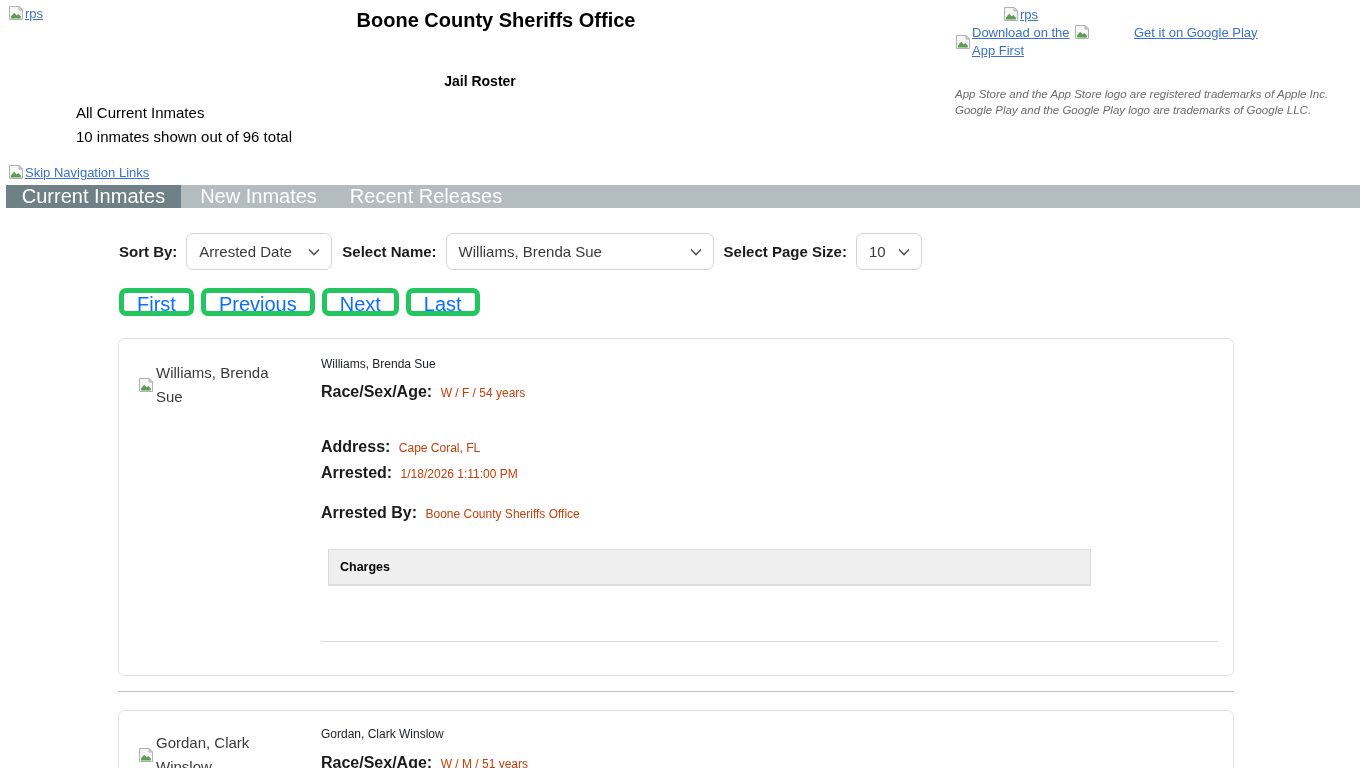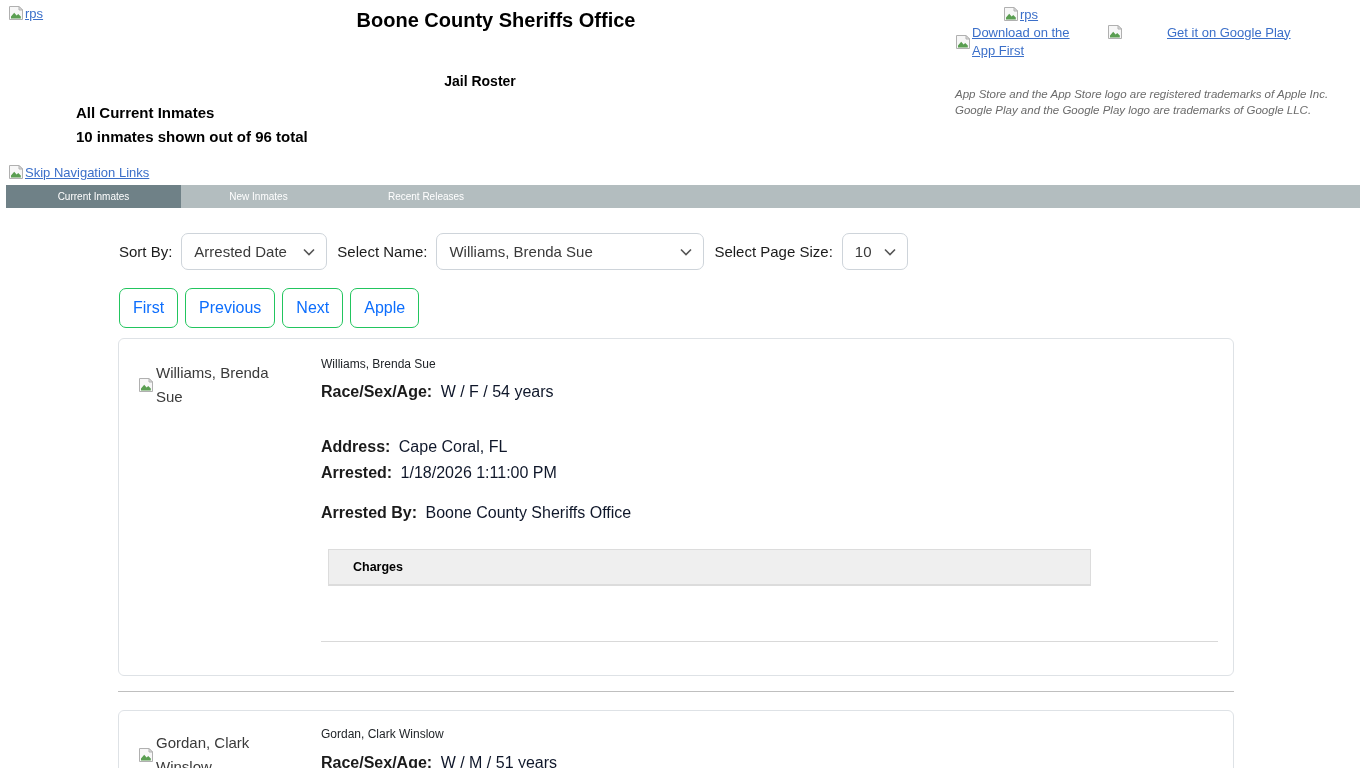--- a/index.html
+++ b/index.html
@@ -12,72 +12,72 @@
   .broken svg { flex: 0 0 auto; }
 
   
   .logo-left { position: absolute; left: 8px; top: 5px; }
   .main-title { position: absolute; left: 0; top: 9px; width: 992px; text-align: center;
                 font-size: 20px; font-weight: bold; }
   .subtitle   { position: absolute; left: 0; top: 41px; width: 960px; text-align: center;
                 font-size: 14px; font-weight: bold; margin-top: 32px; }
   .right-rps  { position: absolute; left: 1003px; top: 6px; }
   .appstore-link { position: absolute; left: 955px; top: 24px; width: 138px; line-height: 18px; }
-  .gplay-link { position: absolute; left: 1107px; top: 24px; gap: 44px; }
+  .gplay-link { position: absolute; left: 1074px; top: 24px; gap: 44px; }
   .trademark  { position: absolute; left: 955px; top: 86px; font-style: italic;
                 color: #6b6b6b; font-size: 11.5px; line-height: 16px; }
 
-  .summary { position: absolute; left: 76px; top: 101px; font-size: 15px; font-weight: bold; line-height: 24px; }
+  .summary { position: absolute; left: 76px; top: 101px; font-size: 15px; font-weight: normal; line-height: 24px; }
 
   .skip-link { position: absolute; left: 8px; top: 164px; }
 
   
   .tabbar { position: absolute; left: 6px; top: 185px; width: 1354px; height: 23px;
             background: #b3bdbf; display: flex; }
-  .tab { height: 23px; line-height: 23px; text-align: center; color: #fff; font-size: 10px;
+  .tab { height: 23px; line-height: 23px; text-align: center; color: #fff; font-size: 20px;
          cursor: pointer; }
   .tab.t1 { width: 175px; }
   .tab.t2 { width: 155px; }
   .tab.t3 { width: 180px; text-align: center; }
   .tab.active { background: #6f8187; }
 
   
   .controls { position: absolute; left: 119px; top: 233px; display: flex; align-items: center; }
-  .ctl-label { font-size: 15px; font-weight: normal; color: #1b1b1b; margin-right: 9px; }
+  .ctl-label { font-size: 15px; font-weight: bold; color: #1b1b1b; margin-right: 9px; }
   .selectbox { height: 37px; border: 1px solid #ced4da; border-radius: 7px; background: #fff;
                display: flex; align-items: center; justify-content: space-between;
                padding: 0 11px 0 12px; font-size: 15px; color: #3a3a3a; cursor: pointer; }
   .selectbox .chev { margin-left: 10px; }
   .sel-sort { width: 146px; margin-right: 10px; }
   .sel-name { width: 268px; margin-right: 10px; }
   .sel-size { width: 66px; }
 
   
   .pager { position: absolute; left: 119px; top: 288px; display: flex; gap: 7px; }
-  .pager-btn { height: 40px; padding: 0 13px; background: #fff; border: 1px solid #22c55e;
-               border-radius: 7px; color: #0d6efd; font-size: 16px; cursor: pointer;
+  .pager-btn { height: 28px; padding: 0 13px; background: #fff; border: 5px solid #22c55e;
+               border-radius: 7px; color: #0d6efd; font-size: 20px; cursor: pointer;
                font-family: "Liberation Sans", sans-serif; }
 
   
   .card { position: absolute; left: 118px; width: 1116px; background: #fff;
           border: 1px solid #dee2e6; border-radius: 6px; }
   .card1 { top: 338px; height: 338px; }
   .card2 { top: 710px; height: 140px; }
   .photo-alt { position: absolute; left: 19px; top: 22px; width: 160px; font-size: 15px;
                color: #3a3a3a; line-height: 24px; }
   .photo-alt svg { vertical-align: -2px; margin-right: 1px; }
   .inmate-name { position: absolute; left: 202px; font-size: 12px; color: #212529; }
   .info-row { position: absolute; left: 202px; white-space: nowrap; }
   .info-row .lbl { font-size: 16px; font-weight: bold; color: #1b1b1b; }
-  .info-row .val { font-size: 16px; color: #0f172a; margin-left: 4px; }
+  .info-row .val { font-size: 12px; color: #c2410c; margin-left: 4px; }
 
   .charges-table { position: absolute; left: 209px; top: 210px; width: 763px;
                    border: 1px solid #dcdcdc; font-size: 12.5px; }
   .charges-head { height: 35px; line-height: 35px; background: #efefef; font-weight: bold;
-                  padding-left: 24px; border-bottom: 1px solid #dcdcdc; }
+                  padding-left: 11px; border-bottom: 1px solid #dcdcdc; }
   .charges-row { height: 35px; line-height: 35px; background: #fff; padding-left: 14px; }
 
   .card-hr { position: absolute; left: 202px; top: 302px; width: 897px; height: 0;
              border-top: 1px solid #d9d9d9; }
   .between-hr { position: absolute; left: 118px; top: 691px; width: 1116px; height: 0;
                 border-top: 1px solid #bfbfbf; }
 </style>
 </head>
 <body>
 
@@ -168,21 +168,21 @@
       <svg class="chev" width="12" height="8" viewBox="0 0 12 8">
           <path d="M1 1.5 l5 5 5-5" fill="none" stroke="#555" stroke-width="1.6"></path>
         </svg>
     </div>
   </div>
 
   <div class="pager">
     <button class="pager-btn">First</button>
     <button class="pager-btn">Previous</button>
     <button class="pager-btn">Next</button>
-    <button class="pager-btn">Apple</button>
+    <button class="pager-btn">Last</button>
   </div>
 
   <div class="card card1">
     <span class="photo-alt broken">
         <svg width="16" height="16" viewBox="0 0 16 16">
           <path d="M1.5 1.5 h9.5 l3.5 3.5 v9.5 h-13 z" fill="#f7f7f7" stroke="#b0b0b0"></path>
           <path d="M11 1.5 v3.5 h3.5 z" fill="#e0e0e0" stroke="#b0b0b0"></path>
           <path d="M3 11.5 l3.2-3.8 2.4 2.8 1.6-1.6 2.6 2.6 v2 h-9.8 z" fill="#5a9e51"></path>
         </svg>
         <span>Williams, Brenda Sue</span>

